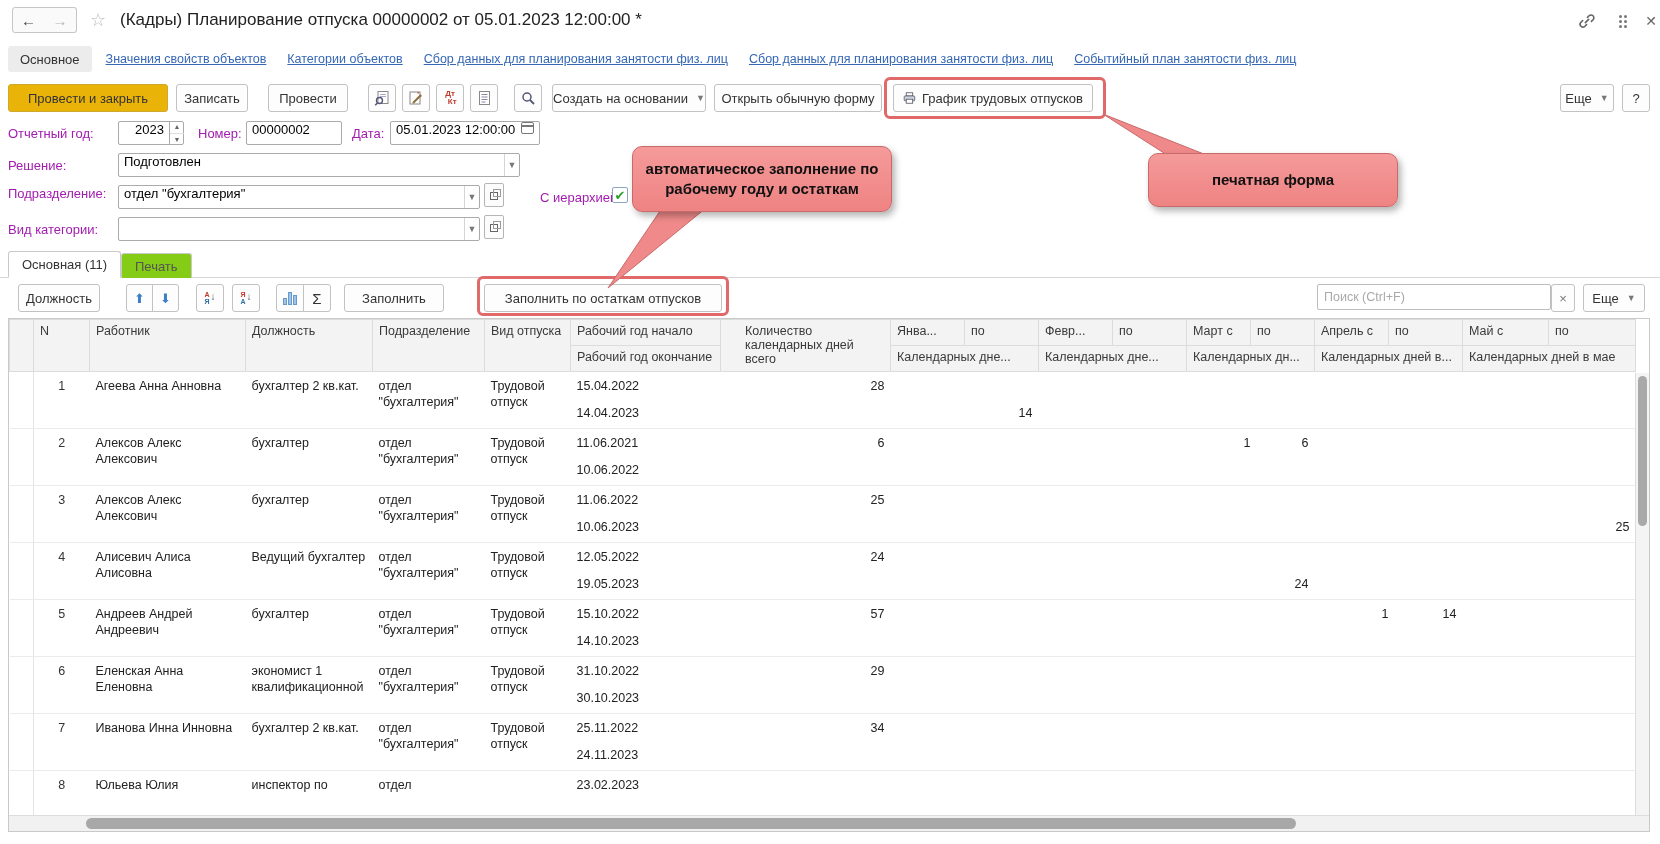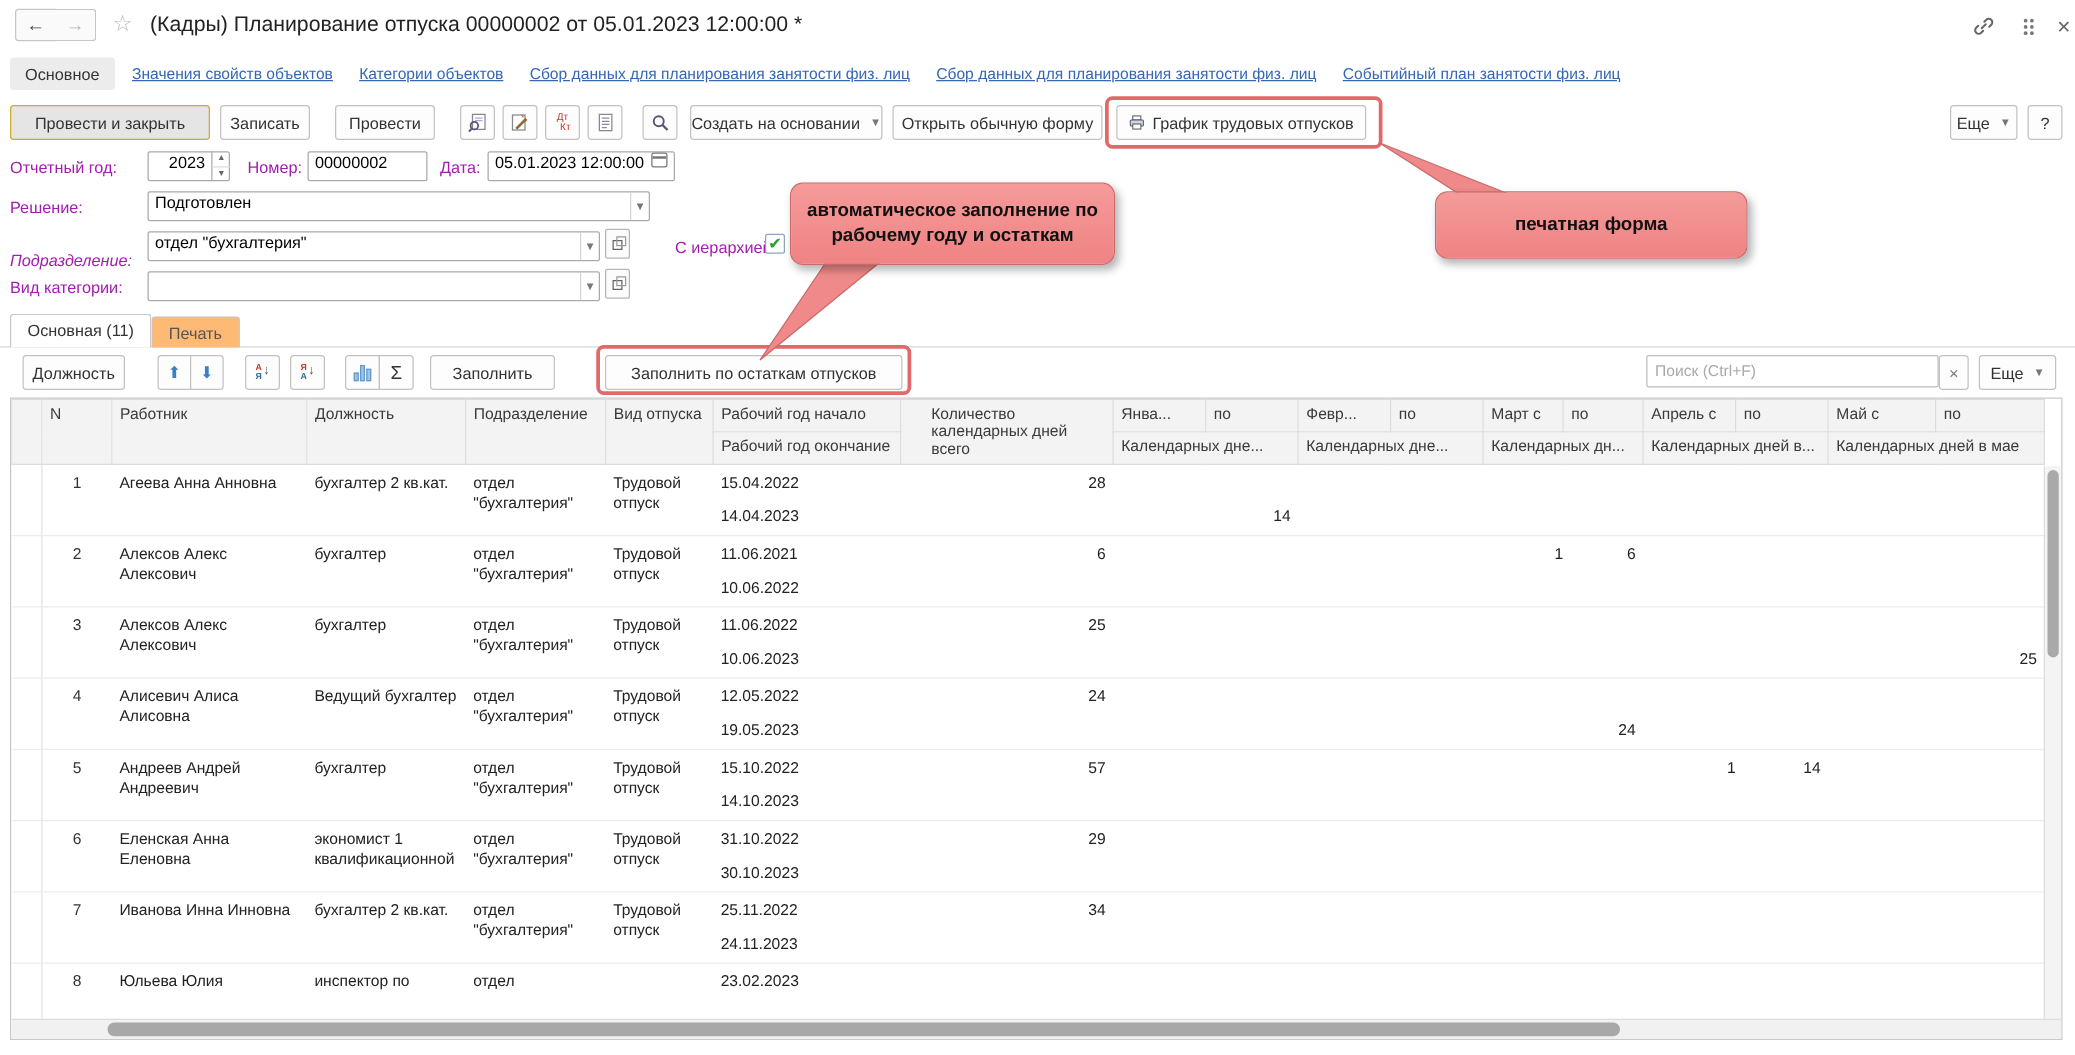--- a/index.html
+++ b/index.html
@@ -27,24 +27,24 @@
   .nav-active { margin-left:8px; height:26px; padding:0 12px; background:#ececec; border-radius:3px;
                 display:flex; align-items:center; color:#333; }
   #nav-links { display:flex; margin-left:14px;justify-content:center; }
   #nav-links a { margin-right:21px; color:#3567b5; text-decoration:underline; font-size:12.5px;
                  white-space:nowrap; cursor:pointer; }
   
   .cmdbar { position:absolute; left:0; top:82px; width:1660px; height:32px; }
   .btn { position:absolute; top:2px; height:28px; background:#fdfdfd; border:1px solid #c2c2c2;
          border-radius:3px; color:#333; font-size:13px; display:flex; align-items:center;
          justify-content:center; gap:6px; padding:0 9px; cursor:pointer; white-space:nowrap; }
-  .btn-yellow { background:#e5e5e5; border-color:#cfa92e; }
+  .btn-yellow { background:#eab308; border-color:#cfa92e; }
   .icobtn { width:28px; padding:0; }
   .caret { font-size:9px; color:#777; margin-left:2px; }
-  .dtkt { font-size:8px; line-height:8px; color:#c0392b; font-weight:normal; text-align:center; }
+  .dtkt { font-size:8px; line-height:8px; color:#c0392b; font-weight:bold; text-align:center; }
   
   .flabel { position:absolute; color:#a21caf; }
   .field { position:absolute; height:24px; border:1px solid #aaa; border-radius:2px; background:#fff;
            display:flex; padding:0 5px; font-size:13px; color:#000; }
   .field .grow { flex:1; }
   .dd { width:15px; height:22px; margin-right:-5px; border-left:1px solid #d5d5d5; display:flex;
         align-items:center; justify-content:center; color:#777; font-size:9px; cursor:pointer; }
   .spin { position:absolute; right:-1px; top:-1px; width:15px; height:24px; border-left:1px solid #aaa;
           display:flex; flex-direction:column; }
   .spin i { flex:1; display:flex; align-items:center; justify-content:center; font-size:7px;
@@ -56,21 +56,21 @@
             background:#fcfcfc; cursor:pointer; }
   .opensq i { position:absolute; left:5px; top:8px; width:8px; height:8px; border:1.4px solid #666; background:#fff; }
   .opensq em { position:absolute; left:8px; top:5px; width:8px; height:8px; border:1.4px solid #999; }
   .chk { position:absolute; width:16px; height:16px; border:1px solid #8ca6c0; border-radius:2px; background:#fff;
          display:flex; align-items:center; justify-content:center; color:#2ba12b; font-size:13px; font-weight:bold; cursor:pointer; }
   
   .tabstrip { position:absolute; left:0; top:250px; width:1660px; height:28px; border-bottom:1px solid #d8d8d8; }
   .tab { position:absolute; bottom:-1px; height:27px; display:flex; align-items:center; padding:0 13px;
          border:1px solid #c9c9c9; border-radius:3px 3px 0 0; cursor:pointer; }
   .tab.active { left:8px; background:#fff; border-bottom:1px solid #fff; }
-  .tab.inactive { left:121px; background:#fdba74; border-bottom:none; height:25px; color:#555; }
+  .tab.inactive { left:121px; background:#84cc16; border-bottom:none; height:25px; color:#555; }
   
   .tblbar { position:absolute; left:0; top:282px; width:1660px; height:32px; }
   .sorticon { display:flex; align-items:flex-start; gap:1px; }
   .sorticon .lets { display:flex; flex-direction:column; font-size:7px; line-height:7px; font-weight:bold; }
   .sorticon .a { color:#c0392b; } .sorticon .z { color:#2e6da4; }
   .sorticon .arr { font-size:10px; color:#555; }
   .blue-arr { color:#3b7fc4; font-size:13px; }
   .histbars { display:flex; align-items:flex-end; gap:1.5px; height:13px; }
   .histbars i { width:3.5px; background:#9fc4e8; border:1px solid #6699cc; }
   .search { position:absolute; left:1317px; top:2px; width:234px; height:26px; border:1px solid #bdbdbd;
@@ -232,21 +232,21 @@
     <span class="grow">05.01.2023 12:00:00</span>
     <span class="cal"></span>
   </div>
 
   <div class="flabel" style="left:8px;top:158px;">Решение:</div>
   <div class="field" style="left:118px;top:153px;width:402px;">
     <span class="grow">Подготовлен</span>
     <span class="dd">▼</span>
   </div>
 
-  <div class="flabel" style="left:8px;top:201px;font-style:italic;">Подразделение:</div>
+  <div class="flabel" style="left:8px;top:186px;">Подразделение:</div>
   <div class="field" style="left:118px;top:185px;width:362px;">
     <span class="grow">отдел "бухгалтерия"</span>
     <span class="dd">▼</span>
   </div>
   <div class="opensq" style="left:484px;top:183px;">
       <i></i>
       <em></em>
     </div>
   <div class="flabel" style="left:540px;top:190px;">С иерархией:</div>
   <div class="chk" style="left:612px;top:187px;">

